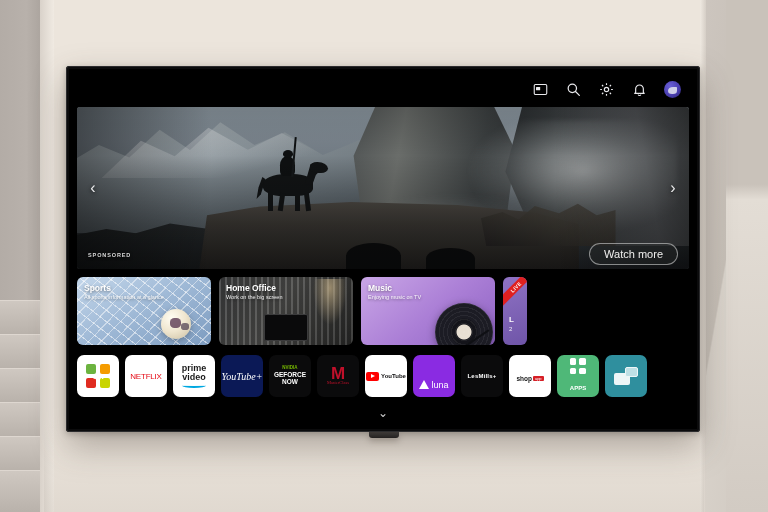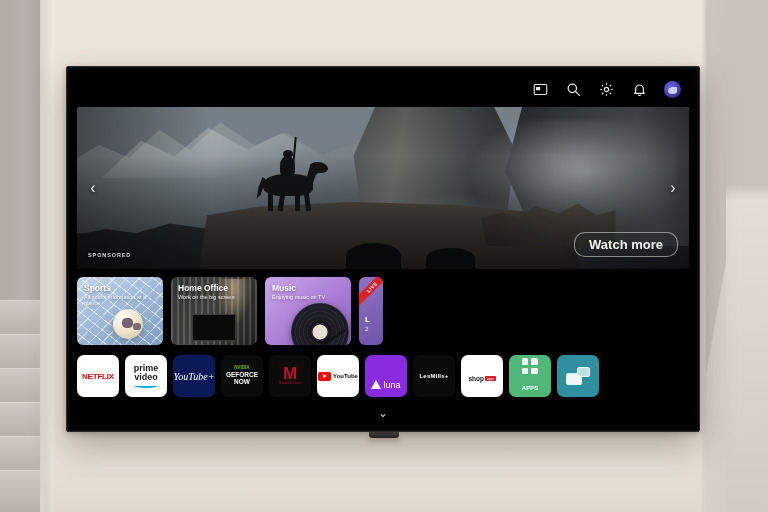--- a/index.html
+++ b/index.html
@@ -238,39 +238,38 @@
     cursor: pointer;
   }
   .hero-arrow.left { left: 8px; }
   .hero-arrow.right { right: 8px; }
   .sponsored {
     position: absolute; left: 11px; bottom: 11px;
     font-size: 5.5px; letter-spacing: .9px; font-weight: bold;
     color: #d9d9d9; text-shadow: 0 1px 3px rgba(0,0,0,.9);
   }
   .watch-more {
-    position: absolute; right: 11px; bottom: 12px;
+    position: absolute; right: 11px; bottom: 4px;
     padding: 4px 14px;
     border: 1px solid rgba(225,225,225,.55);
     border-radius: 11px;
     background: rgba(40,42,43,.42);
-    color: #f0efee; font-size: 13px;
+    color: #f0efee; font-size: 11px;
     cursor: pointer;
-    font-weight: bold;
   }
 
   
   .cards {
     position: absolute; top: 208px; left: 8px; right: 0;
     height: 68px;
     display: flex; gap: 8px;
   }
   .card {
     position: relative;
-    width: 86px; height: 100%;
+    width: 134px; height: 100%;
     border-radius: 6px;
     overflow: hidden;
     flex: 0 0 auto;
     cursor: pointer;
   }
   .card-title {
     position: absolute; left: 7px; top: 6px;
     font-size: 8.5px; font-weight: bold; color: #fff;
     text-shadow: 0 1px 3px rgba(0,0,0,.45);
     z-index: 3;
@@ -428,21 +427,21 @@
   .lgch-grid i { position: absolute; width: 10px; height: 10px; border-radius: 2px; display: block; }
   .lgch-grid i:nth-child(1) { left: 0; top: 0; background: #6cb33f; }
   .lgch-grid i:nth-child(2) { right: 0; top: 0; background: #f59c00; }
   .lgch-grid i:nth-child(3) { left: 0; bottom: 0; background: #e02b20; }
   .lgch-grid i:nth-child(4) { right: 0; bottom: 0; background: #c9d400; }
   .lgch-ch {
     position: absolute; left: 50%; top: 50%; transform: translate(-50%,-50%);
     color: #fff; font-size: 8px; font-weight: bold; z-index: 2;
   }
   
-  .nf { color: #e50914; font-size: 8px; font-weight: bold; letter-spacing: -.2px; text-align: center; }
+  .nf { color: #e50914; font-size: 8px; font-weight: normal; letter-spacing: -.2px; text-align: center; }
   
   .pv { text-align: center; line-height: 1.0; }
   .pv .p1 { color: #1a1a1a; font-size: 9px; font-weight: bold; display: block; }
   .pv .p2 { color: #1a1a1a; font-size: 9px; font-weight: bold; display: block; }
   .pv .swoosh {
     display: block; width: 24px; height: 5px; margin: 1px auto 0;
     border-bottom: 2px solid #00a8e1; border-radius: 0 0 50% 50%;
   }
   
   .app-disney { background: #0b1956; }
@@ -639,20 +638,29 @@
           <div class="live-ribbon">
             <span>LIVE</span>
           </div>
           <div class="live-text">L</div>
           <div class="live-sub">2</div>
         </div>
       </div>
 
       <div class="apps">
 
+        <div class="app app-white">
+          <div class="lgch-grid">
+            <i></i>
+              <i></i>
+              <i></i>
+              <i></i>
+            <span class="lgch-ch">CH</span>
+          </div>
+        </div>
 
         <div class="app app-white">
           <span class="nf">NETFLIX</span>
         </div>
 
         <div class="app app-white">
           <div class="pv">
             <span class="p1">prime</span>
             <span class="p2">video</span>
             <span class="swoosh"></span>

